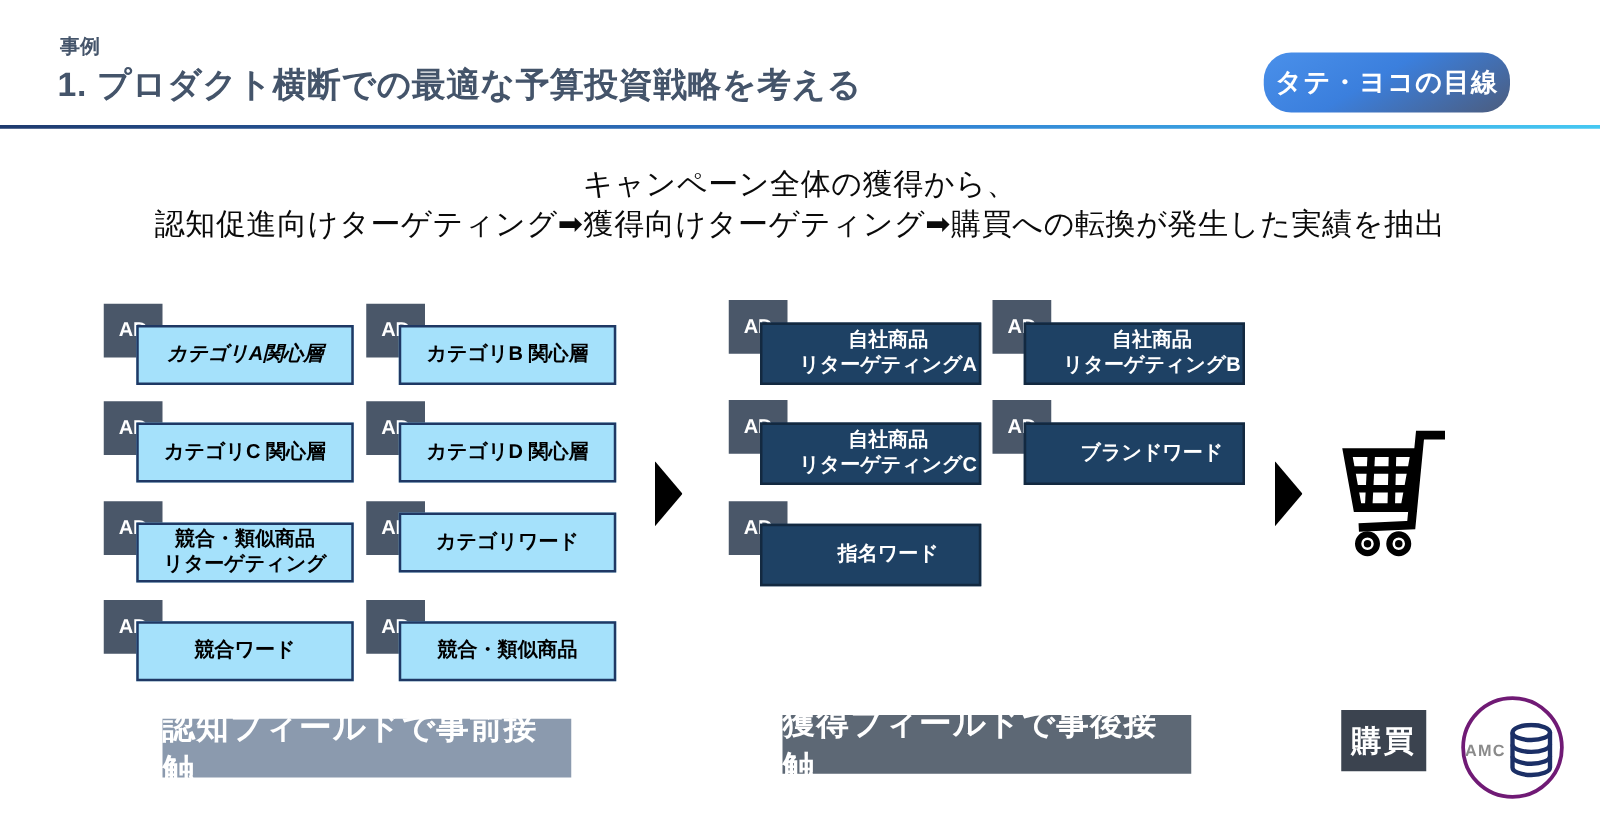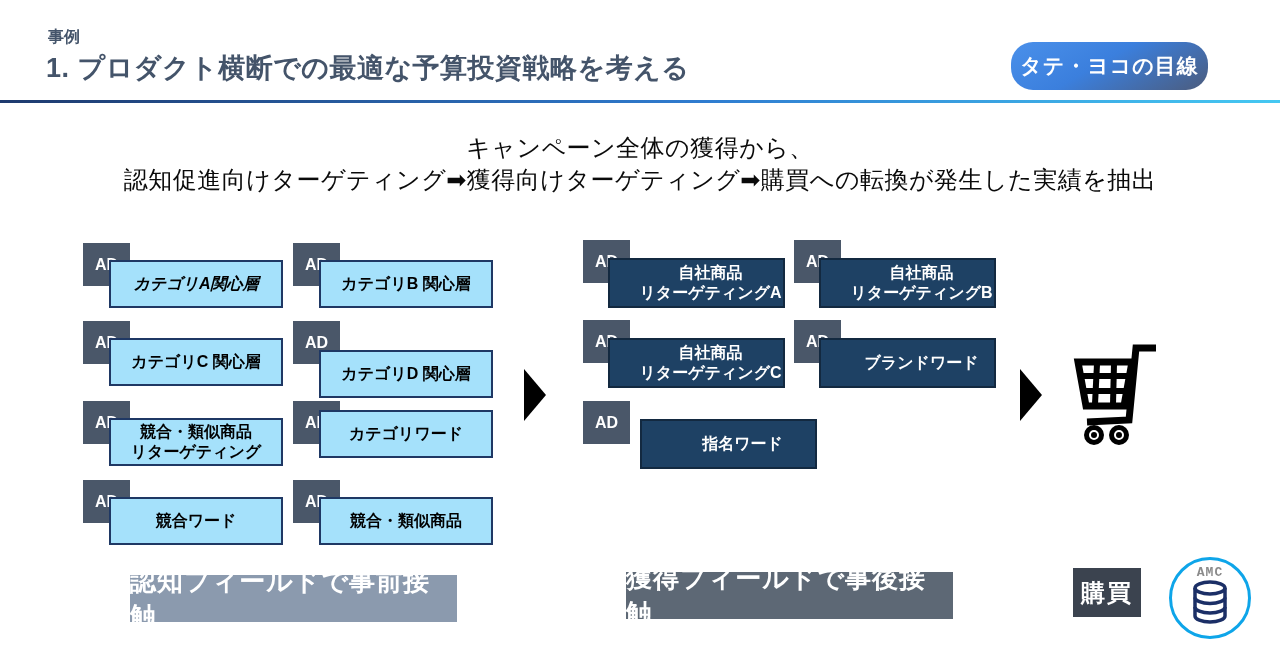--- a/index.html
+++ b/index.html
@@ -57,24 +57,23 @@
   }
   .field-awareness{left:130px;top:575px;width:327px;background:#8b9aae;}
   .field-acquisition{left:626px;top:572px;width:327px;background:#5d6875;}
   .purchase-badge{
     left:1073px;top:568px;width:68px;height:49px;background:#3b434f;
     color:#fff;font-weight:bold;font-size:24px;
     display:flex;align-items:center;justify-content:center;letter-spacing:2px;
   }
   .amc-circle{
     left:1169px;top:557px;width:82px;height:82px;border-radius:50%;
-    border:3px solid #0ea5e9;background:#fff;box-sizing:border-box;
-    display:flex;flex-direction:column;align-items:center;justify-content:flex-start;
+    border:3px solid #701a75;background:#fff;box-sizing:border-box;
+    display:flex;flex-direction:row;align-items:center;justify-content:flex-start;
     padding-top:6px;
-    font-family:Liberation Mono, monospace;
   }
   .amc-label{font-size:13px;font-weight:bold;color:#8a8a8a;letter-spacing:1px;line-height:14px;}
 </style>
 </head>
 <body>
 
 <div class="abs eyebrow">事例</div>
 <div class="abs page-title">1. プロダクト横断での最適な予算投資戦略を考える</div>
 <div class="abs corner-badge">タテ・ヨコの目線</div>
 <div class="abs title-rule"></div>
@@ -83,21 +82,21 @@
 認知促進向けターゲティング➡獲得向けターゲティング➡購買への転換が発生した実績を抽出</div>
 
 <div class="abs ad-tag" style="left:83px;top:243px;">AD</div>
 <div class="abs box box-light" style="left:109px;top:260px;font-style:italic;">カテゴリA関心層</div>
 <div class="abs ad-tag" style="left:293px;top:243px;">AD</div>
 <div class="abs box box-light" style="left:319px;top:260px;">カテゴリB 関心層</div>
 
 <div class="abs ad-tag" style="left:83px;top:321px;">AD</div>
 <div class="abs box box-light" style="left:109px;top:338px;">カテゴリC 関心層</div>
 <div class="abs ad-tag" style="left:293px;top:321px;">AD</div>
-<div class="abs box box-light" style="left:319px;top:350px;">カテゴリD 関心層</div>
+<div class="abs box box-light" style="left:319px;top:338px;">カテゴリD 関心層</div>
 
 <div class="abs ad-tag" style="left:83px;top:401px;">AD</div>
 <div class="abs box box-light" style="left:109px;top:418px;">競合・類似商品
 リターゲティング</div>
 <div class="abs ad-tag" style="left:293px;top:401px;">AD</div>
 <div class="abs box box-light" style="left:319px;top:410px;">カテゴリワード</div>
 
 <div class="abs ad-tag" style="left:83px;top:480px;">AD</div>
 <div class="abs box box-light" style="left:109px;top:497px;">競合ワード</div>
 <div class="abs ad-tag" style="left:293px;top:480px;">AD</div>
@@ -112,21 +111,21 @@
 <div class="abs box box-dark" style="left:819px;top:258px;">自社商品
 リターゲティングB</div>
 
 <div class="abs ad-tag" style="left:583px;top:320px;">AD</div>
 <div class="abs box box-dark" style="left:608px;top:338px;">自社商品
 リターゲティングC</div>
 <div class="abs ad-tag" style="left:794px;top:320px;">AD</div>
 <div class="abs box box-dark" style="left:819px;top:338px;">ブランドワード</div>
 
 <div class="abs ad-tag" style="left:583px;top:401px;">AD</div>
-<div class="abs box box-dark" style="left:640px;top:419px;text-align:center;">指名ワード</div>
+<div class="abs box box-dark" style="left:608px;top:419px;text-align:center;">指名ワード</div>
 
 <div class="abs arrow-right" style="left:1020px;top:369px;"></div>
 
 <svg class="abs" style="left:1066px;top:342px;" width="100" height="105" viewBox="0 0 100 105">
   <polyline points="90,6 70,6 63,78 21,80" fill="none" stroke="#000" stroke-width="7"></polyline>
   <polygon points="12,20 66,20 58,64 20,64" fill="none" stroke="#000" stroke-width="7"></polygon>
   <line x1="31" y1="22" x2="29" y2="62" stroke="#000" stroke-width="6"></line>
   <line x1="48" y1="22" x2="47" y2="62" stroke="#000" stroke-width="6"></line>
   <line x1="15" y1="34" x2="64" y2="34" stroke="#000" stroke-width="6"></line>
   <line x1="17" y1="49" x2="62" y2="49" stroke="#000" stroke-width="6"></line>

